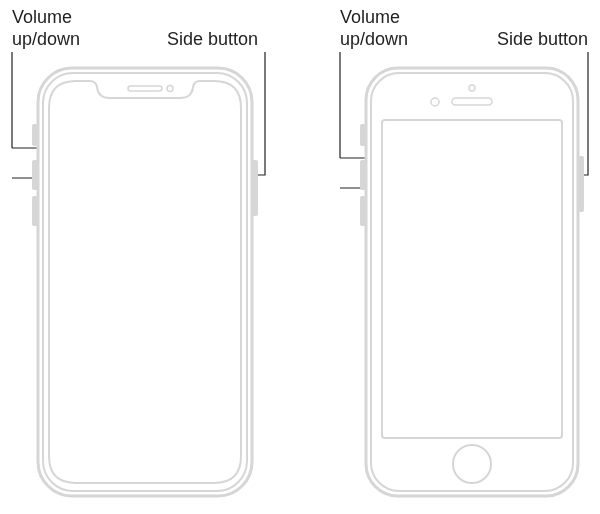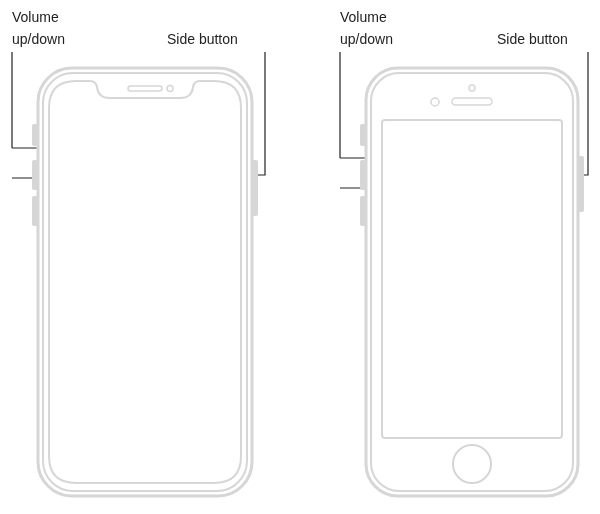--- a/index.html
+++ b/index.html
@@ -11,21 +11,21 @@
     font-family: -apple-system, BlinkMacSystemFont, "Helvetica Neue", Arial, sans-serif;
     color: #222;
   }
   .stage {
     position: relative;
     width: 600px;
     height: 514px;
   }
   .label {
     position: absolute;
-    font-size: 14px;
+    font-size: 18px;
     line-height: 22px;
     color: #222;
     white-space: pre;
   }
   svg.callout {
     position: absolute;
     top: 0;
     left: 0;
     width: 600px;
     height: 514px;

